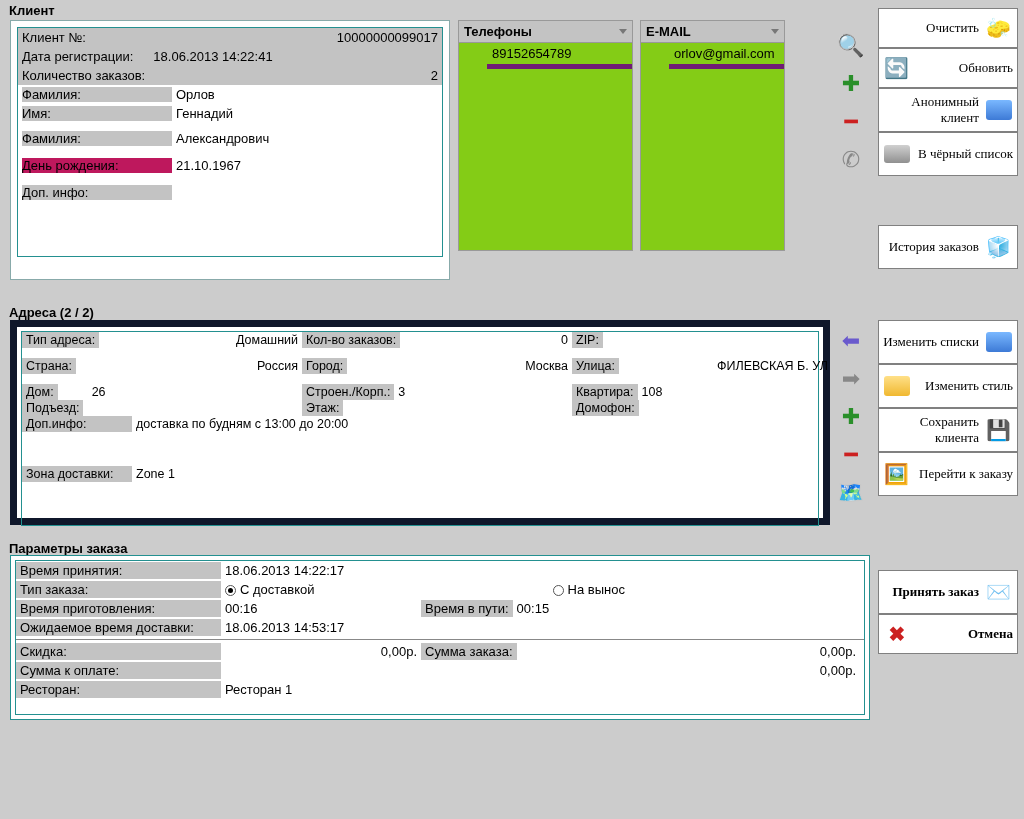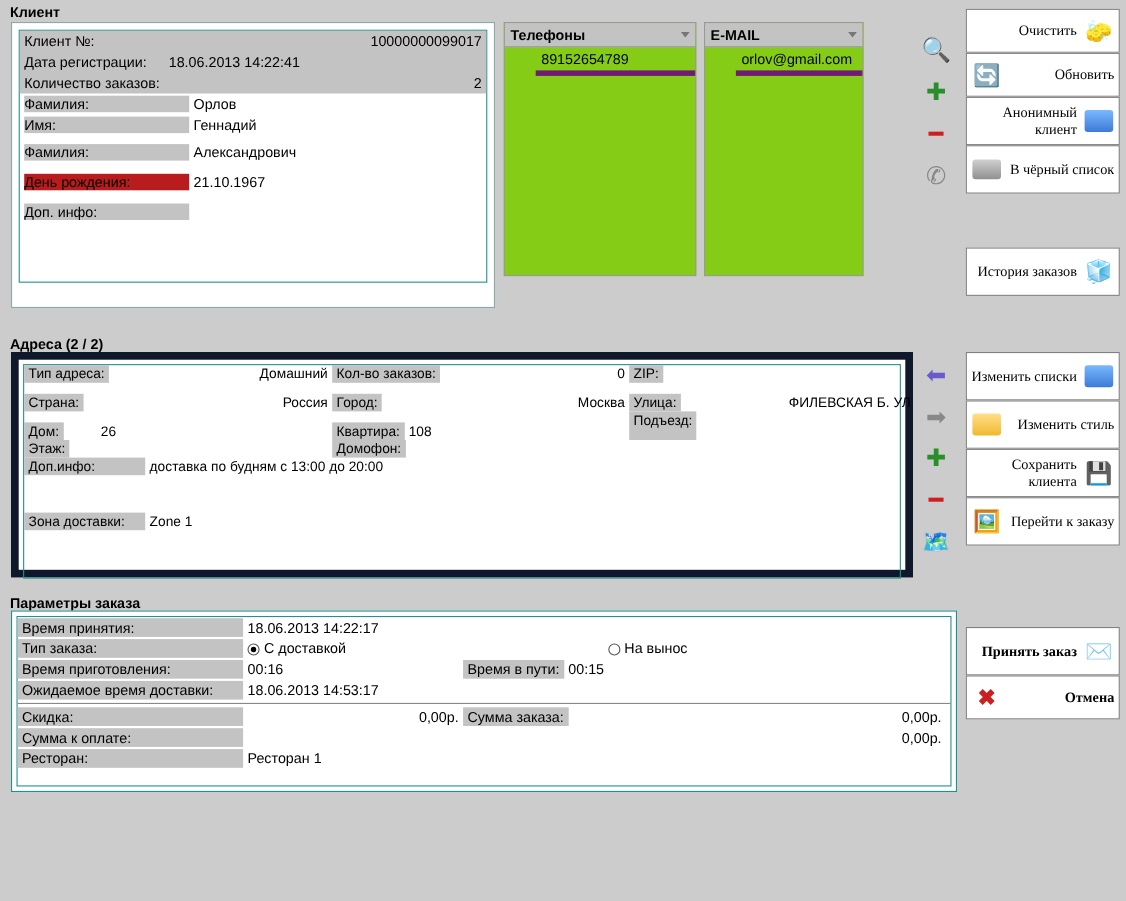--- a/index.html
+++ b/index.html
@@ -175,21 +175,21 @@
       </div>
     <div class="kv">
         <span class="k" style="width:150px;background:#c3c3c3">Имя:</span>
         <span class="v">Геннадий</span>
       </div>
     <div class="kv" style="margin-top:6px">
         <span class="k" style="width:150px;background:#c3c3c3">Фамилия:</span>
         <span class="v">Александрович</span>
       </div>
     <div class="kv" style="margin-top:8px">
-        <span class="k" style="width:150px;background:#b91c1c">День рождения:</span>
+        <span class="k" style="width:150px;background:#be185d">День рождения:</span>
         <span class="v">21.10.1967</span>
       </div>
     <div class="kv" style="margin-top:8px">
         <span class="k" style="width:150px;background:#c3c3c3">Доп. инфо:</span>
       </div>
   </div>
 </div>
 
 <div class="phones-panel">
   <div class="col-header">
@@ -271,20 +271,24 @@
           <span class="cv">Москва</span>
         </div>
     <div class="cellpair" style="margin-top:10px">
           <span class="ck">Улица:</span>
           <span class="cv">ФИЛЕВСКАЯ Б. УЛ</span>
         </div>
 
     <div class="cellpair" style="margin-top:10px">
           <span class="ck">Дом:</span>
           <span class="cvl" style="margin-left:30px">26</span>
+        </div>
+    <div class="cellpair" style="margin-top:10px">
+          <span class="ck">Строен./Корп.:</span>
+          <span class="cvl">3</span>
         </div>
     <div class="cellpair" style="margin-top:10px">
           <span class="ck">Квартира:</span>
           <span class="cvl">108</span>
         </div>
 
     <div class="cellpair">
           <span class="ck">Подъезд:</span>
         </div>
     <div class="cellpair">

